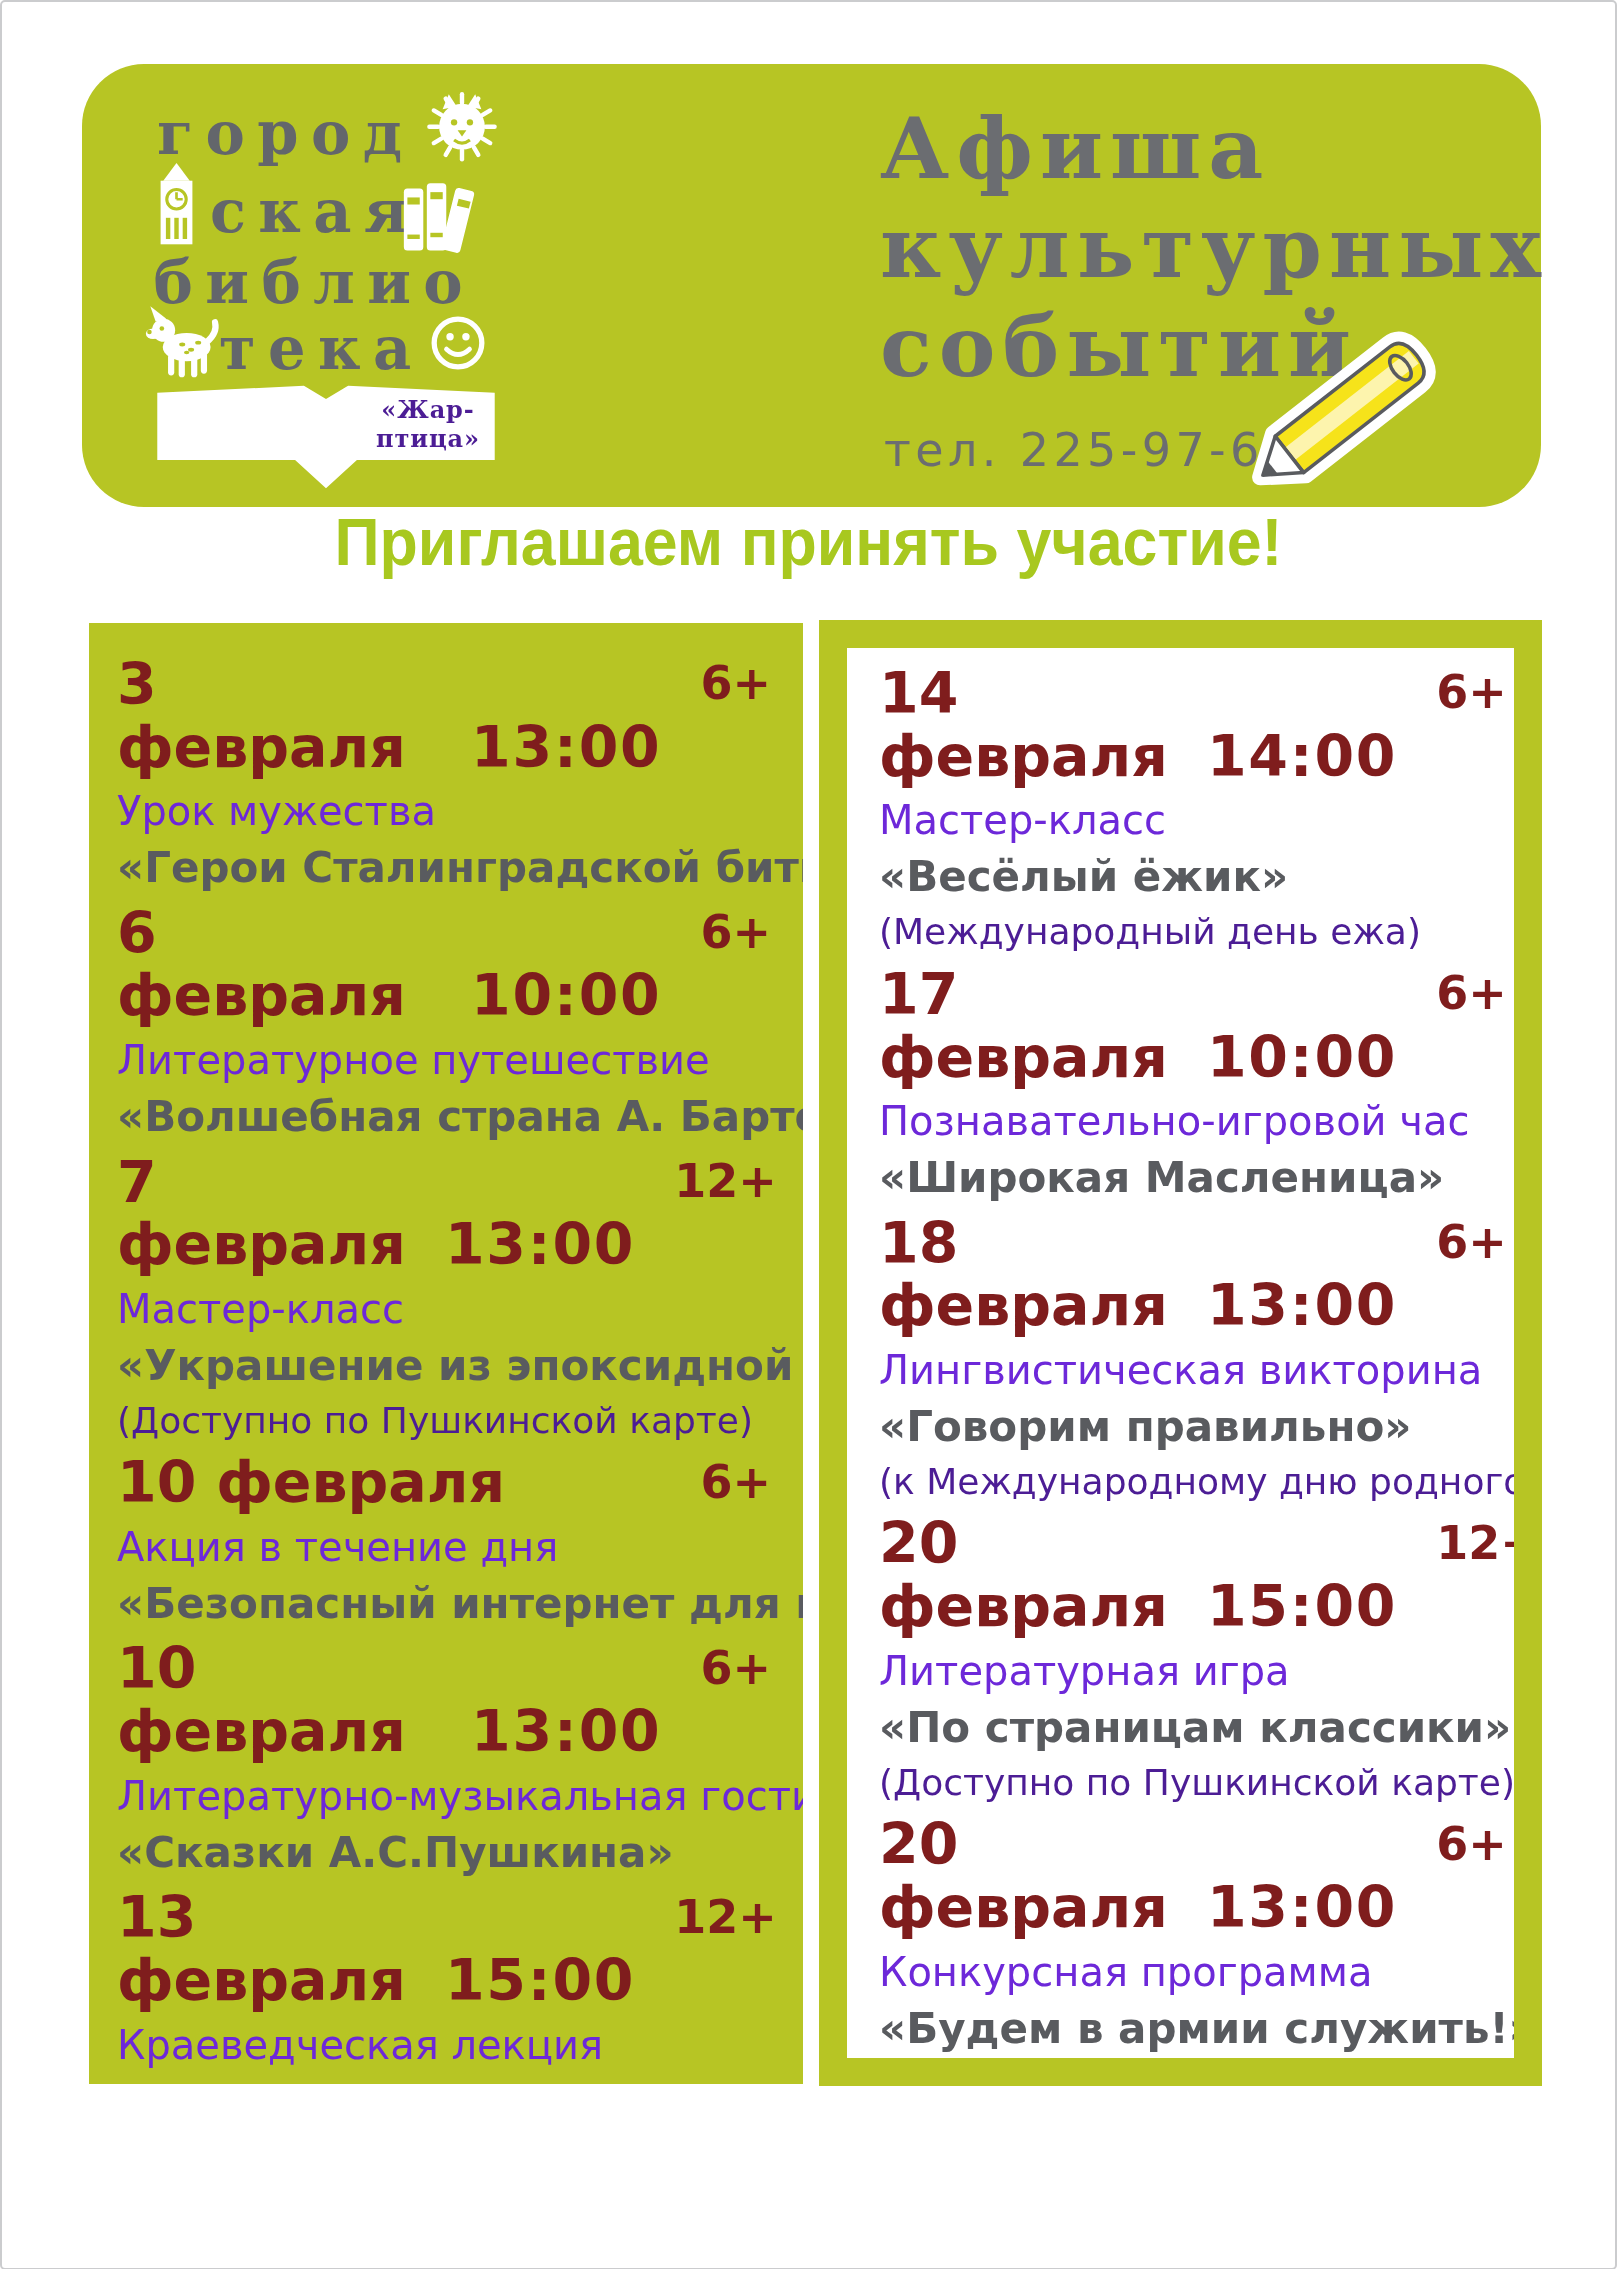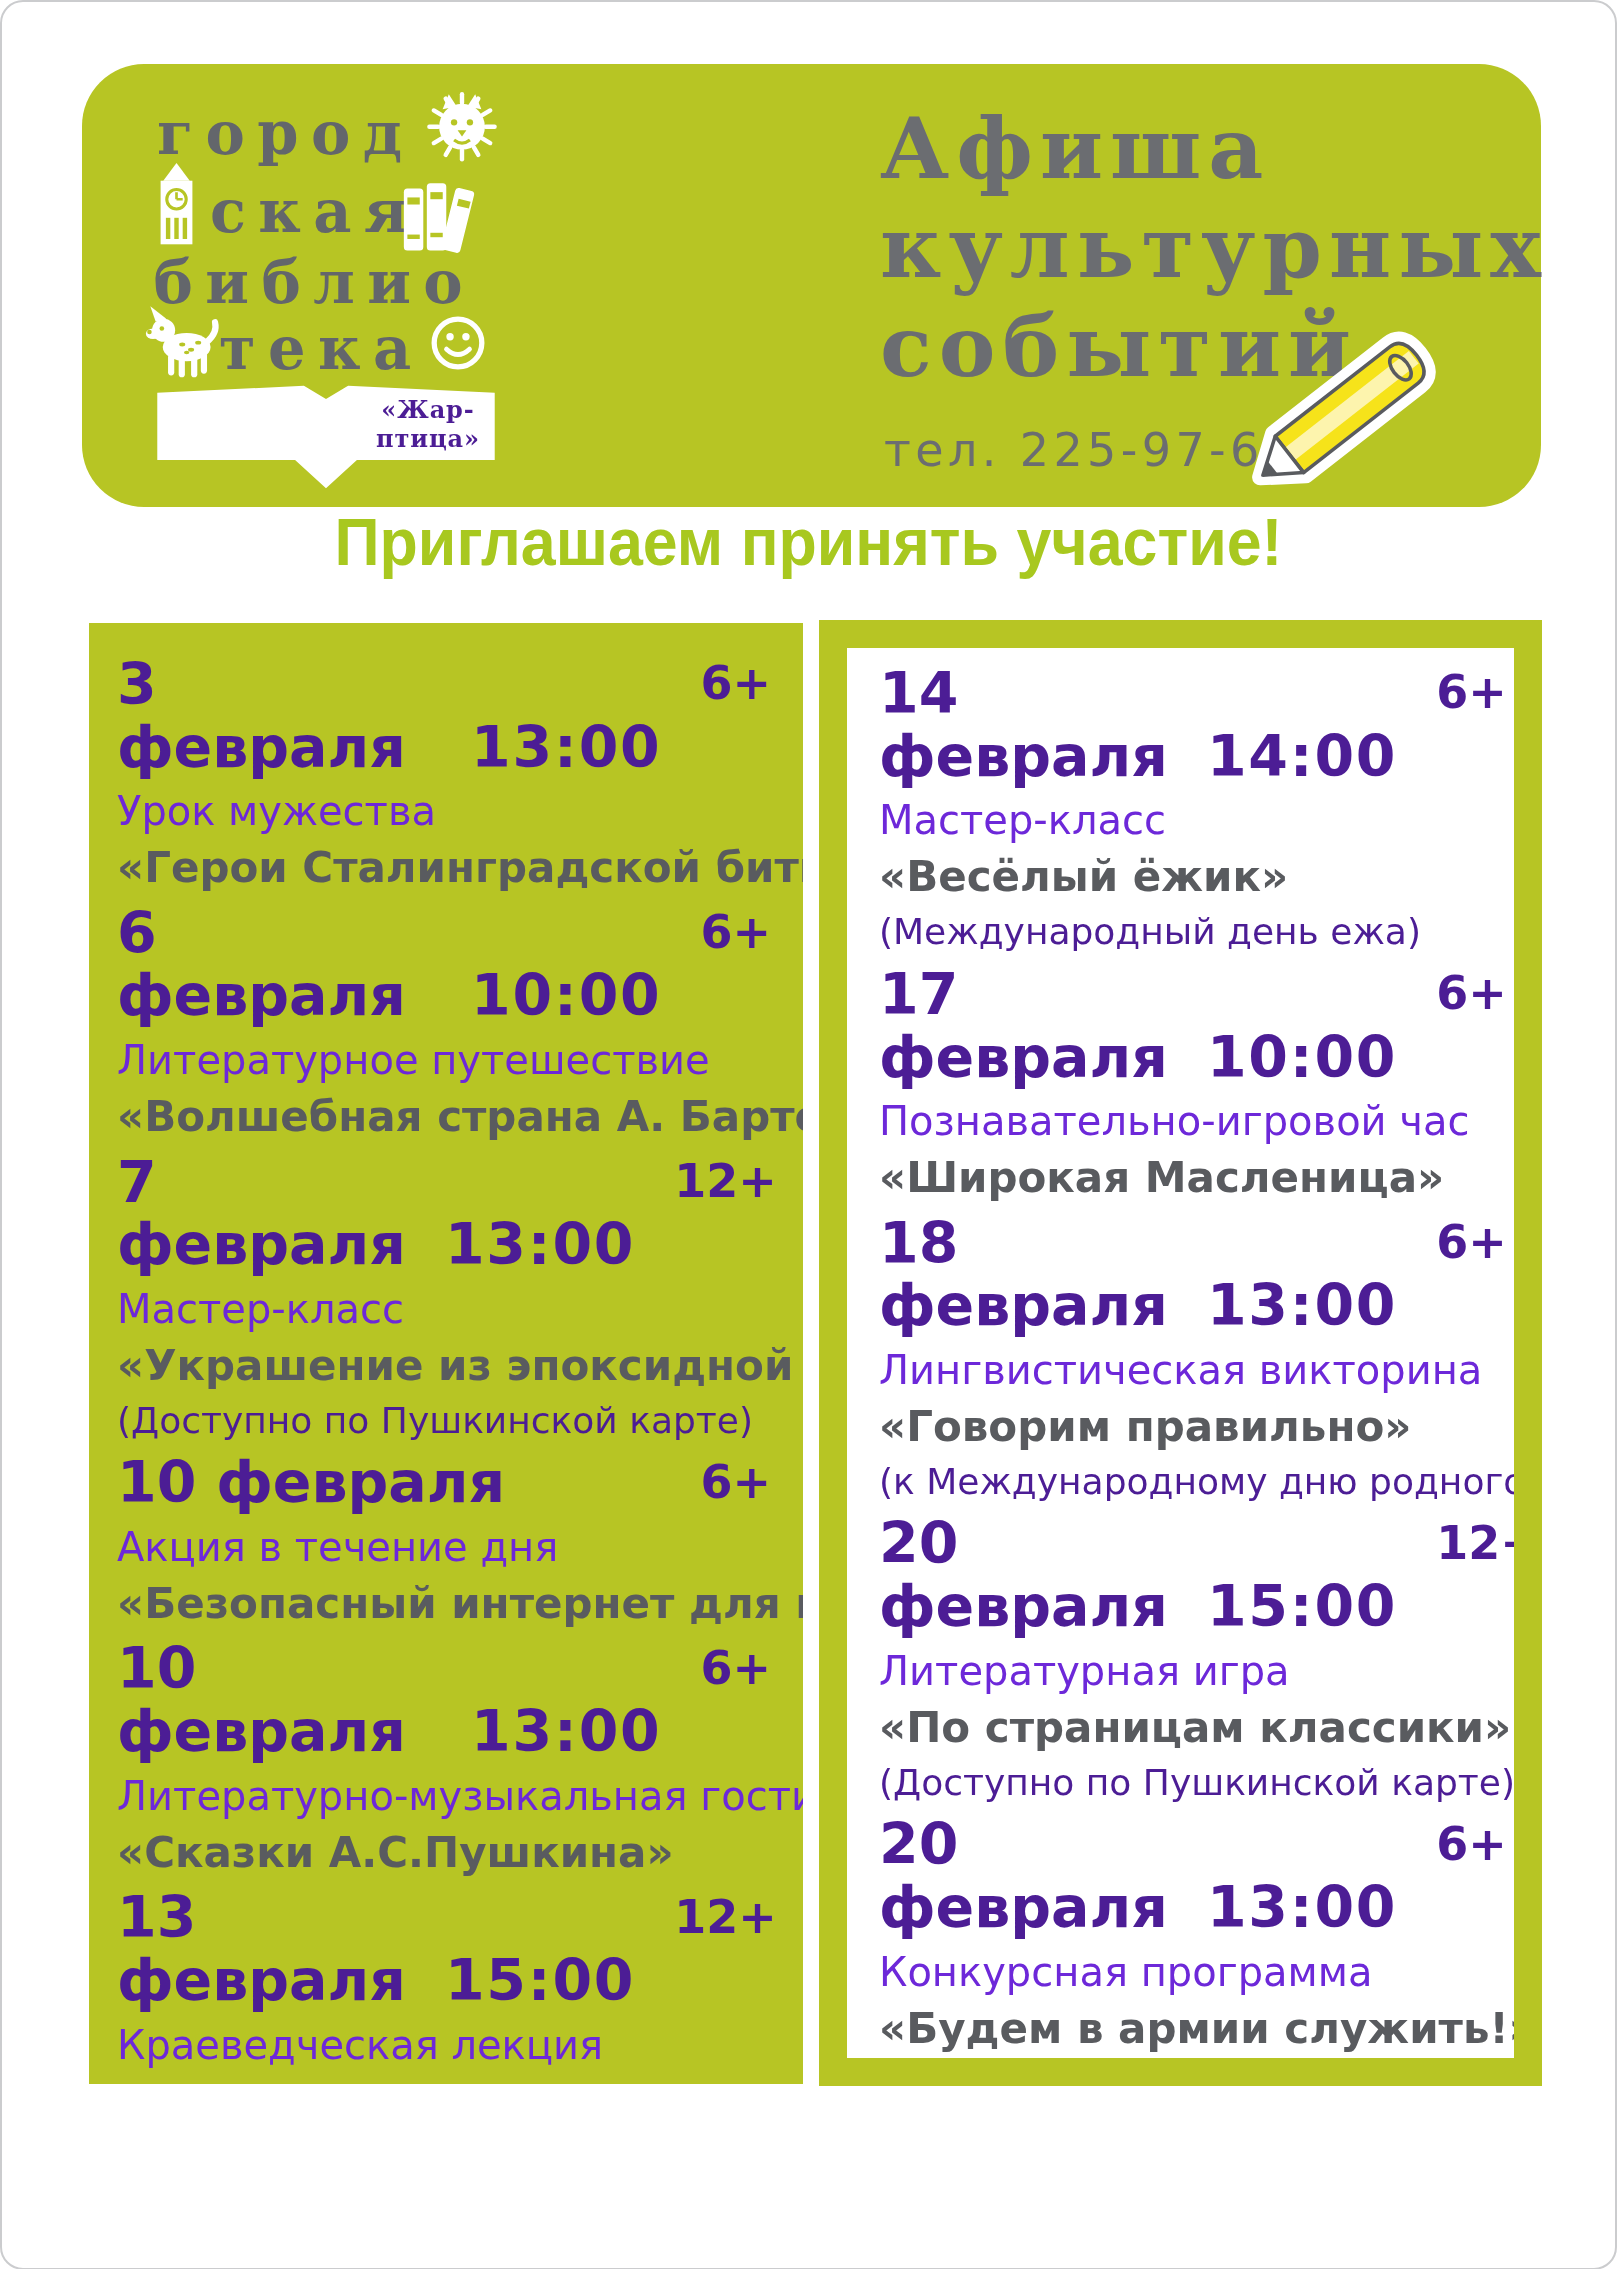--- a/index.html
+++ b/index.html
@@ -1,18 +1,18 @@
 <!DOCTYPE html>
 <html style="font-size:14px"><head>
 <meta charset="utf-8">
 <style>
   * { margin:0; padding:0; box-sizing:border-box; }
   html,body { background:#ffffff; }
   body { width:1617px; height:2270px; position:relative; font-family:"DejaVu Sans", sans-serif; }
-  .page { position:absolute; inset:0; background:#fff; border:2.7px solid #cbccce; border-radius:23px; overflow:hidden; }
+  .page { position:absolute; inset:0; background:#fff; border:2.7px solid #cbccce; border-radius:5px; overflow:hidden; }
 
   
   .banner { position:absolute; left:80px; top:62px; width:1459px; height:443px;
             background:#b7c524; border-radius:62px; }
   .logo { position:absolute; left:75px; top:40px; width:426px; height:395px; }
   .logo-word { position:absolute; font-family:"DejaVu Serif", serif; font-weight:bold;
                color:#63666b; font-size:59px; letter-spacing:12.4px; line-height:1; white-space:nowrap; }
   .w1 { left:0; top:8; }
   .w2 { left:53px; top:78px; }
   .w3 { left:-3.5px; top:149px; }
@@ -42,21 +42,21 @@
 
   
   .col { position:absolute; overflow:hidden; }
   .col-left  { left:87px;  top:621px; width:714px; height:1461px; background:#b7c524;
                padding:30px 19.5px 0 28px; }
   .col-right { left:817px; top:618px; width:723px; height:1466px; background:#ffffff;
                border:28px solid #b7c524; padding:14px 12.4px 0 32px; }
 
   .event { margin-bottom:7px; }
   .event-head { display:flex; align-items:flex-end; column-gap:39px; font-weight:bold;
-                color:#4c1d95; font-size:57px; line-height:1.1; margin-bottom:8.9px; }
+                color:#7f1d1d; font-size:57px; line-height:1.1; margin-bottom:8.9px; }
   .event-time { letter-spacing:1.8px; }
   .event-age { margin-left:auto; align-self:flex-start; padding:5.3px 12.4px 0 0;
                font-size:46px; line-height:1.1; }
   .event-category { font-size:40px; line-height:1.2; color:#6d28d9; margin-bottom:7px; white-space:nowrap; }
   .event-title { font-size:42px; line-height:1.25; font-weight:bold; color:#595b5f;
                  margin-bottom:5.3px; white-space:nowrap; }
   .event-note { font-size:36px; line-height:1.3; color:#4c1d95; white-space:nowrap; }
 </style>
 </head>
 <body>

